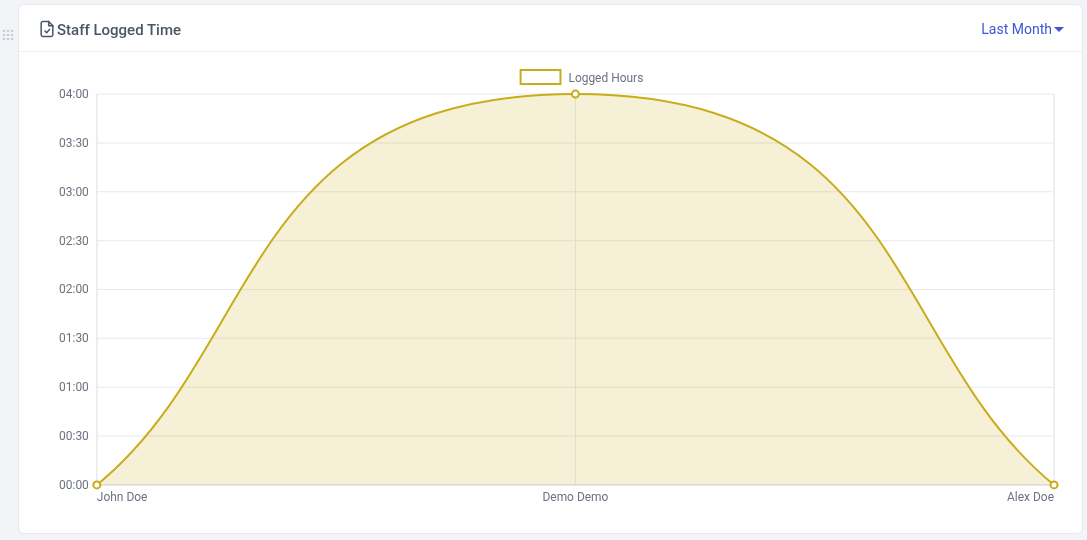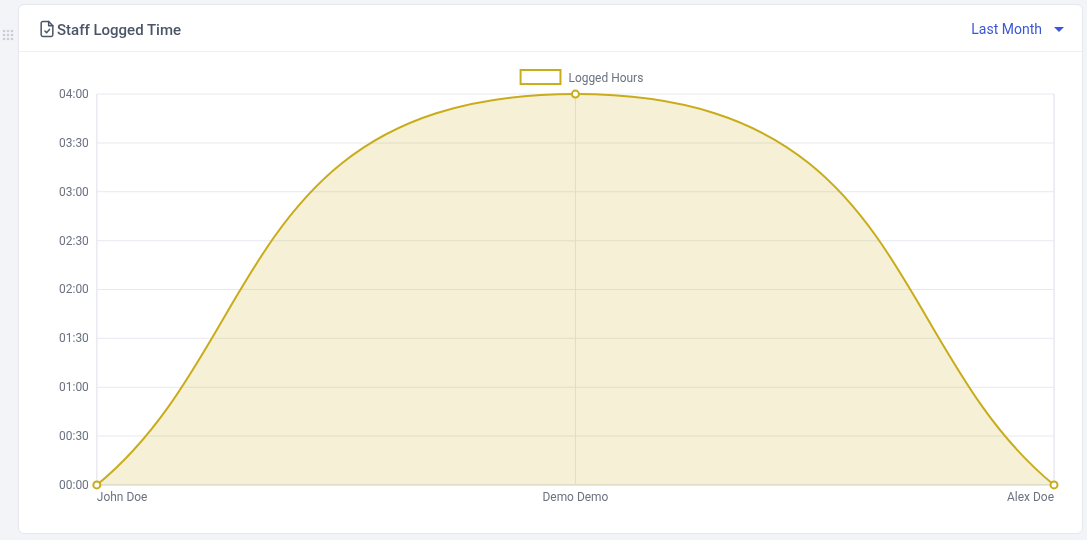--- a/index.html
+++ b/index.html
@@ -50,21 +50,21 @@
     flex-shrink: 0;
   }
   .title {
     font-size: 15px;
     color: #4a5568;
     font-weight: 500;
   }
   .range-selector {
     display: flex;
     align-items: center;
-    gap: 12px;
+    gap: 2px;
     color: #3c57d6;
     font-size: 14px;
     cursor: pointer;
     user-select: none;
   }
   .range-selector .caret {
     width: 0; height: 0;
     border-left: 5px solid transparent;
     border-right: 5px solid transparent;
     border-top: 5px solid #3c57d6;

